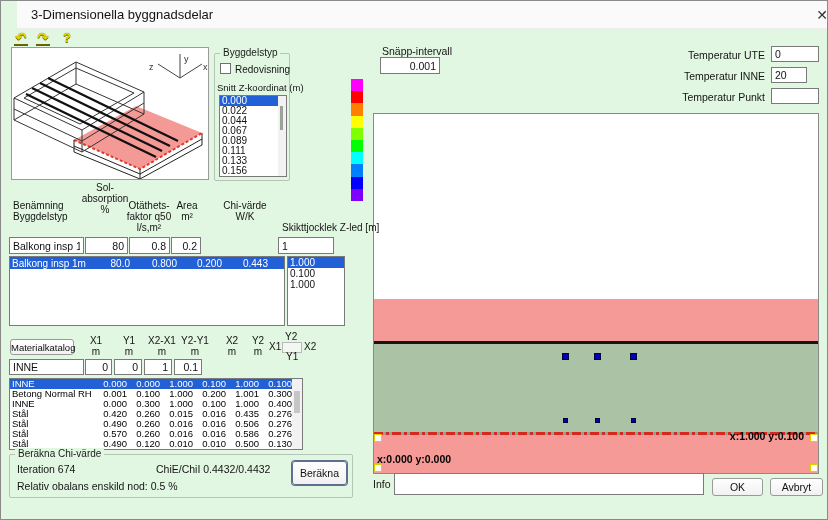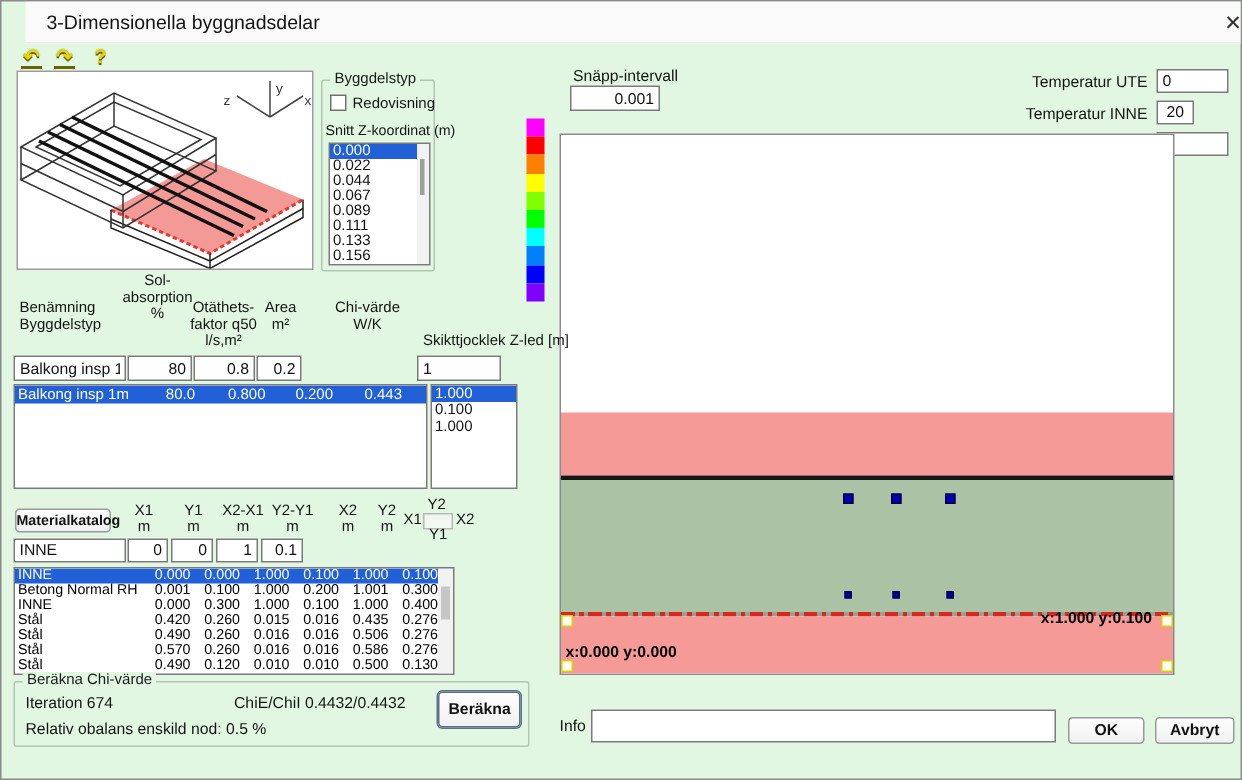--- a/index.html
+++ b/index.html
@@ -29,35 +29,35 @@
   .li{height:10px;line-height:10px;font-size:10px;padding:0 2px;color:#111;white-space:nowrap;}
   .li.sel{background:#2160d6;color:#fff;}
   .vsb{position:absolute;top:0;right:0;bottom:0;width:8px;background:#f2f2f2;}
   .vsb .thumb{position:absolute;left:2px;width:3px;background:#9aa29a;}
   .vsb.wide{width:10px;}
   .vsb.wide .thumb{left:2px;width:6px;background:#c6c6c6;}
   
   .colorbar{position:absolute;left:350px;top:78px;width:12px;height:122px;display:flex;flex-direction:column;}
   .colorbar div{flex:1;}
   
-  .btn{position:absolute;background:linear-gradient(#fefefe,#f1f1f1);border:1px solid #9a9a9a;border-radius:3px;font-size:10.5px;color:#111;cursor:pointer;font-weight:bold;}
+  .btn{position:absolute;background:linear-gradient(#fefefe,#f1f1f1);border:1px solid #9a9a9a;border-radius:3px;font-size:10.5px;color:#111;cursor:pointer;}
   .btn.default{border:1px solid #5f6f8f;box-shadow:0 0 0 1px #5f6f8f;}
   
   .hdr{position:absolute;font-size:10px;line-height:11px;color:#141414;white-space:pre-line;text-align:center;}
   .hdr.left{text-align:left;}
   
   .prow{display:grid;grid-template-columns:90px 28px 47px 45px 46px;height:12px;line-height:12px;font-size:10px;padding:1px 2px 0 2px;}
   .prow span{white-space:nowrap;}
   .prow .r{text-align:right;}
   
   .mrow{display:grid;grid-template-columns:82px 33px 33px 33px 33px 33px 33px;height:10px;line-height:10px;font-size:9.5px;padding:0 2px;}
   .mrow .r{text-align:right;}
   .mrow.sel{background:#2160d6;color:#fff;}
   
-  .canvas{position:absolute;left:372px;top:88px;width:410px;height:361px;background:#fff;border:1px solid #8a8a8a;overflow:hidden;text-align:right;}
+  .canvas{position:absolute;left:372px;top:112px;width:446px;height:361px;background:#fff;border:1px solid #8a8a8a;overflow:hidden;text-align:right;}
   .band{position:absolute;left:0;right:0;}
   .band.pink{background:var(--pink,#f59a96);}
   .band.green{background:var(--green,#abc3a4);}
   .blackline{position:absolute;left:0;right:0;height:3px;background:#161616;}
   .dashline{position:absolute;left:0;right:0;height:3px;background:repeating-linear-gradient(90deg,#d8281e 0 9px,#93a393 9px 12px,#d8281e 12px 15px,#93a393 15px 18px);}
   .node{position:absolute;background:var(--node,#0000b4);border:1px solid #000040;}
   .coordlab{position:absolute;font-size:10.5px;font-weight:bold;color:#000;white-space:nowrap;}
   .handle{position:absolute;width:8px;height:8px;background:#fffef2;border:1px solid #ddd000;}
   .compass-rect{position:absolute;border:1px solid #b8b8b8;background:#f2f7f2;}
   .berakna-txt{position:absolute;font-size:10.5px;color:#141414;white-space:nowrap;}
@@ -151,21 +151,21 @@
       <div style="background: rgb(0, 0, 255);"></div>
       <div style="background: rgb(128, 0, 255);"></div>
     </div>
 
   <span class="lbl" style="left:381px;top:44px">Snäpp-intervall</span>
   <input class="inp num" style="left: 379px; top: 56px; width: 60px; height: 17px;" value="0.001">
 
   <span class="lbl" style="right:62px;top:48px;text-align:right">Temperatur UTE</span>
   <input class="inp" style="left: 770px; top: 45px; width: 48px; height: 16px;" value="0">
   <span class="lbl" style="right:62px;top:69px;text-align:left">Temperatur INNE</span>
-  <input class="inp" style="left: 770px; top: 66px; width: 25px; height: 16px; text-align: center;" value="20">
+  <input class="inp" style="left: 770px; top: 66px; width: 36px; height: 16px;" value="20">
   <span class="lbl" style="right:62px;top:90px;text-align:right">Temperatur Punkt</span>
   <input class="inp" style="left: 770px; top: 87px; width: 48px; height: 16px;" value="">
 
   <div class="canvas">
     <div class="band pink" style="top:185px;height:42px"></div>
     <div class="blackline" style="top:227px"></div>
     <div class="band green" style="top:230px;height:88px"></div>
     <div class="dashline" style="top:318px"></div>
     <div class="band pink" style="top:321px;bottom:0"></div>
     <div class="node" style="left:188px;top:239px;width:7px;height:7px"></div>

